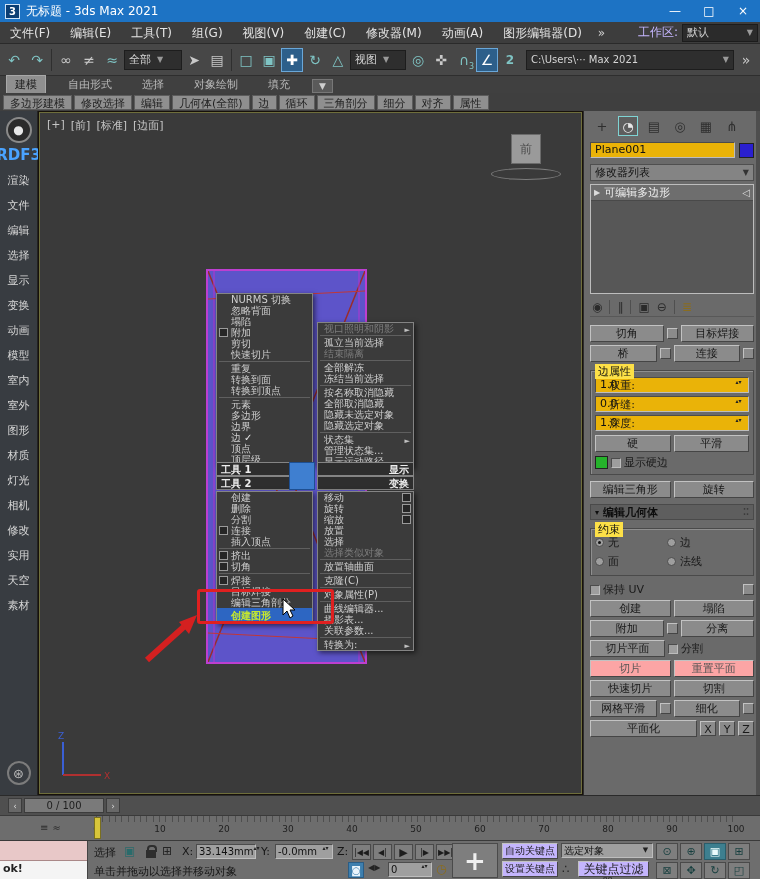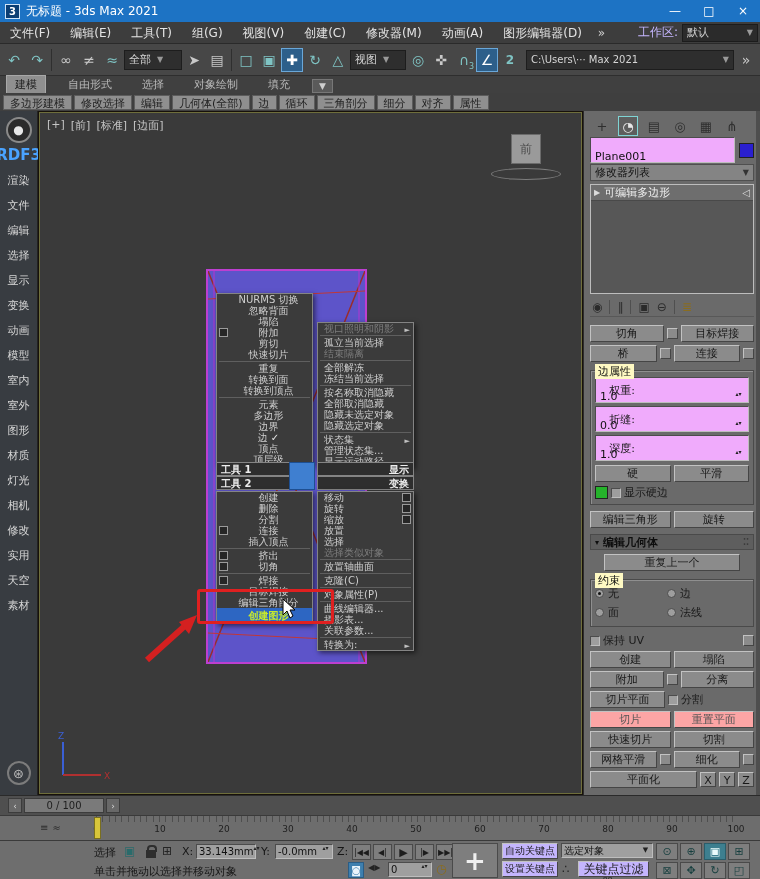--- a/index.html
+++ b/index.html
@@ -45,21 +45,21 @@
 #viewport{flex:1;position:relative;background:#3a3a3a;border:1px solid #17110a;outline:1px solid #6e6e3c;outline-offset:-2px;overflow:hidden}
 #vplabel{position:absolute;left:8px;top:6px;color:#c6c6c6;font-size:11px;display:flex;gap:6px}
 #viewcube{position:absolute;left:472px;top:22px;width:30px;height:30px;background:#9a9a9a;border:1px solid #6b6b6b;color:#4c4c4c;display:flex;align-items:center;justify-content:center;font-size:12px}
 #vcring{position:absolute;left:452px;top:56px;width:70px;height:12px;border:1px solid #9a9a9a;border-radius:50%;opacity:.7}
 #plane{position:absolute;left:167px;top:157px;width:161px;height:395px;background:rgba(97,87,214,.92);border:2px solid #bd3fd0}
 #plane svg{position:absolute;left:0;top:0}
 
 #quad{position:absolute;left:177px;top:179px;width:198px;height:370px;font-size:10px}
 .qbox-panel{position:absolute;background:#3b3b3b;border:1px solid #848484;box-shadow:2px 2px 5px rgba(0,0,0,.55)}
 .qitem{position:relative;height:11px;line-height:11px;color:#cfcfcf;white-space:nowrap}
-.qleft .qitem{text-align:center;padding:0 6px 0 14px}
+.qleft .qitem{text-align:left;padding:0 6px 0 14px}
 .qright .qitem{text-align:left;padding:0 14px 0 6px}
 .qitem.grayed{color:#7d7d7d}
 .qitem.hl{background:#2d66c2;color:#c6e82e;font-weight:bold;height:15px;line-height:15px}
 .qsbox{position:absolute;top:1px;width:9px;height:9px;border:1px solid #9a9a9a;background:#262626}
 .qleft .qsbox{left:2px}
 .qright .qsbox{right:2px}
 .qcheck::before{content:"✓";margin-left:3px;color:#e6e6e6}
 .qsub::before{content:"►";font-size:7px;position:absolute;right:3px;top:2px;color:#c0c0c0}
 .qsep{height:1px;background:#5f5f5f;margin:1px 2px}
 .qtitle{position:absolute;height:14px;line-height:14px;background:#2e2e2e;border:1px solid #848484;color:#ededed;font-weight:bold;padding:0 4px;font-size:10px}
@@ -69,39 +69,39 @@
 #ann-arrow{position:absolute;left:100px;top:498px;z-index:9}
 #cursor{position:absolute;left:243px;top:486px;z-index:10}
 #axisgizmo{position:absolute;left:14px;top:618px}
 
 #cpanel{width:177px;background:#6a6a6a;color:#1a1a1a;position:relative;padding:2px 6px 0 6px;border-left:1px solid #2c2c2c}
 #cpanel .scroll{position:absolute;right:0;top:0;width:4px;height:100%;background:#4e4e4e}
 #ptabs{display:flex;align-items:center;gap:6px;height:26px;padding:0 2px}
 #ptabs .ptab{width:20px;height:20px;display:flex;align-items:center;justify-content:center;color:#2e2e2e;font-size:13px}
 #ptabs .ptab.active{border:1px solid #7fd4d4;background:#5e5e5e;color:#e8e8e8}
 #namerow{display:flex;align-items:center;gap:4px;height:22px}
-.field{background:#f0abfc;border:1px solid;border-color:#4c4c4c #bdbdbd #bdbdbd #4c4c4c;color:#101010;font-size:11px;padding:12px 4px;height:16px;line-height:14px}
+.field{background:#eab308;border:1px solid;border-color:#4c4c4c #bdbdbd #bdbdbd #4c4c4c;color:#101010;font-size:11px;padding:0 4px;height:16px;line-height:14px}
 #namefield{flex:1}
 #objcolor{width:15px;height:15px;background:#2a1fd0;border:1px solid #222}
 .ddlight{height:17px;background:#848484;border:1px solid #4f4f4f;display:flex;align-items:center;padding:0 4px;font-size:11px;color:#141414;margin:3px 0}
 .ddlight .arr{margin-left:auto;font-size:8px;color:#333}
 #stackbox{height:110px;background:#575757;border:1px solid #bdbdbd;margin-bottom:3px}
 .stackrow{display:flex;align-items:center;height:16px;background:#6e6e6e;color:#f0f0f0;font-size:11px;padding:0 3px;gap:4px;border-bottom:1px solid #494949}
 .stackrow .exp{font-size:8px;color:#dcdcdc}
 .stackrow .vis{margin-left:auto;font-size:10px;color:#d8d8d8}
 #stacktools{display:flex;align-items:center;gap:7px;height:20px;padding:0 2px;border-bottom:1px solid #585858;margin-bottom:8px}
 #stacktools .sti{color:#2a2a2a;font-size:12px}
 #stacktools .d{width:1px;height:14px;background:#4f4f4f}
 
 .btn{background:#8b8b8b;border:1px solid;border-color:#c2c2c2 #454545 #454545 #c2c2c2;color:#191919;font-size:11px;height:17px;line-height:15px;text-align:center;flex:1;white-space:nowrap;overflow:hidden}
 .btn.dis{color:#555;background:#fca5a5}
 .brow{display:flex;gap:3px;align-items:center;margin-bottom:3px}
 .sbox{width:11px;height:11px;background:#8b8b8b;border:1px solid;border-color:#c2c2c2 #454545 #454545 #c2c2c2;flex:0 0 11px}
 .group{border:1px solid #4a4a4a;box-shadow:1px 1px 0 #8f8f8f inset;padding:4px 4px 4px 4px;position:relative;margin:8px 0 6px}
-.group .glabel{position:absolute;top:-7px;left:4px;background:#fef9c3;padding:0 3px;font-size:11px;color:#101010}
+.group .glabel{position:absolute;top:-7px;left:4px;background:#fde047;padding:0 3px;font-size:11px;color:#101010}
 .sprow{display:flex;align-items:center;margin:2px 0 3px;gap:3px}
 .sprow .slab{width:40px;text-align:right;font-size:11px}
 .spin{flex:1;display:flex;align-items:flex-start}
 .spin .val{flex:1}
 .spin .arrs{width:11px;display:flex;flex-direction:column;font-size:6px;line-height:7px;color:#222;text-align:center}
 .cb{width:10px;height:10px;background:#9e9e9e;border:1px solid;border-color:#4c4c4c #bdbdbd #bdbdbd #4c4c4c;flex:0 0 10px}
 .radio{width:9px;height:9px;border-radius:50%;background:#9e9e9e;border:1px solid #4c4c4c;flex:0 0 9px;position:relative}
 .radio.sel::after{content:"";position:absolute;left:2px;top:2px;width:3px;height:3px;border-radius:50%;background:#111}
 .rline{display:flex;gap:4px;align-items:center;font-size:11px;margin:2px 0;width:72px}
 .rgrid{display:flex;flex-wrap:wrap}
@@ -479,23 +479,20 @@
         <div class="btn">旋转</div>
       </div>
     </div>
 
     <div>
       <div class="rollhead">
         <span style="font-size:8px">▾</span>
         <span>编辑几何体</span>
         <span class="hex">⁚⁚</span>
       </div>
-      <div class="brow" style="padding:0 14px">
-        <div class="btn">重复上一个</div>
-      </div>
       <div class="group">
         <span class="glabel">约束</span>
         <div class="rgrid">
           <div class="rline">
               <span class="radio sel"></span>
               <span>无</span>
             </div>
           <div class="rline">
               <span class="radio"></span>
               <span>边</span>
@@ -576,20 +573,24 @@
       <span><span>60</span></span>
       <span><span>70</span></span>
       <span><span>80</span></span>
       <span><span>90</span></span>
       <span><span>100</span></span>
     </div>
   <div id="tslider"></div>
 </div>
 
 <div id="statusbar">
+  <div id="listener">
+    <div class="pink"></div>
+    <div class="white">ok!</div>
+  </div>
 
   <span class="slab" style="left:94px;top:4px">选择</span>
   <span class="sicon" style="left:124px;top:3px;color:#2a6b6b">▣</span>
   <span class="lockicn" style="left:146px;top:9px"></span>
   <span class="sicon" style="left:162px;top:3px">⊞</span>
 
   <span class="slab" style="left:182px;top:4px">X:</span>
   <div class="sfield" style="left:196px;top:3px;width:60px">
       <span>33.143mm</span>
       <span class="arrs">▴▾</span>

